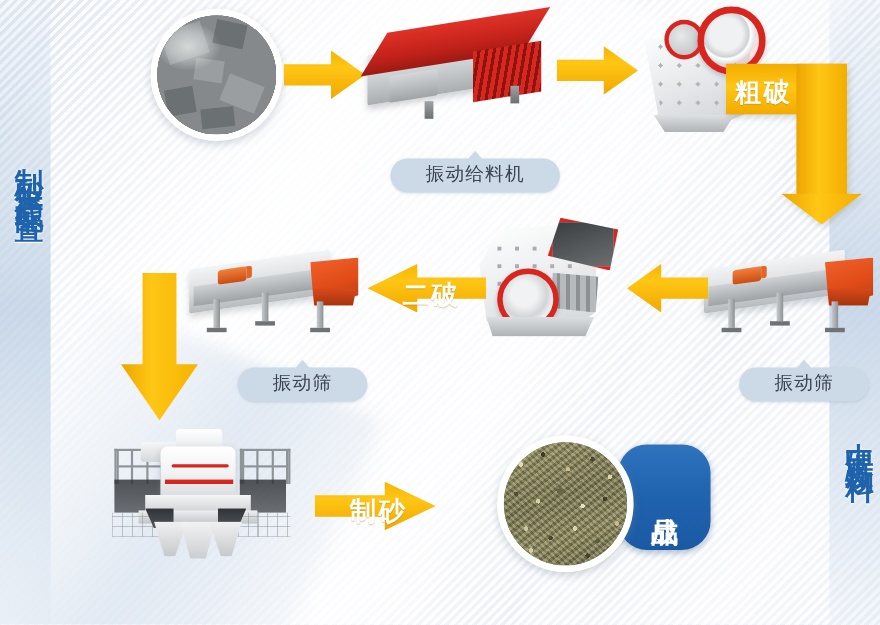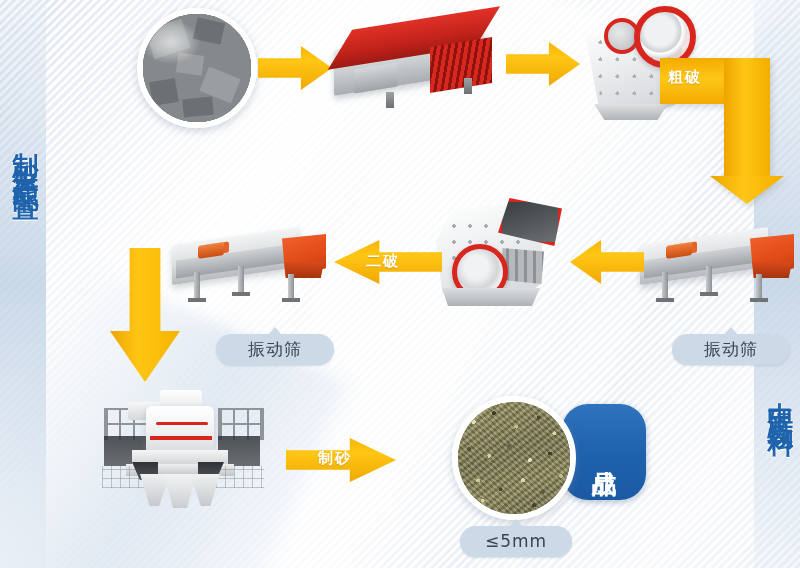--- a/index.html
+++ b/index.html
@@ -85,21 +85,21 @@
   .arrow-rd{filter:drop-shadow(2px 3px 3px rgba(130,140,150,.3));}
   .arrow-rd .seg-h{position:absolute;left:0;top:0;width:100%;height:46px;
     background:linear-gradient(180deg,#f3ab00 0%,#ffc615 45%,#f2ab00 100%);}
   .arrow-rd .seg-v{position:absolute;right:0;top:0;width:46px;height:100%;
     background:linear-gradient(90deg,#eda500 0%,#ffc615 45%,#f3ae00 100%);}
   .arrow-rd .head{position:absolute;right:-14px;bottom:-26px;width:74px;height:28px;
     background:linear-gradient(90deg,#eda500 0%,#ffc615 45%,#f3ae00 100%);
     clip-path:polygon(0% 0%,100% 0%,50% 100%);}
 
   .arrow-label{
-    position:absolute;color:#ffffff;font-size:15px;font-weight:bold;
+    position:absolute;color:#ffffff;font-size:24px;font-weight:bold;
     letter-spacing:2px;white-space:nowrap;
     font-family:Liberation Sans, sans-serif;
     text-shadow:0 1px 1px rgba(150,100,0,.35);
   }
 
   
   .circle-photo{
     position:absolute;border-radius:50%;
     border:6px solid #ffffff;
     box-shadow:0 3px 8px rgba(120,135,155,.35);
@@ -332,20 +332,21 @@
     <div class="base"></div>
   </div>
 
   <div class="arrow arrow-rd" style="left:660px;top:58px;width:110px;height:120px;">
     <div class="seg-h"></div>
     <div class="seg-v"></div>
     <div class="head"></div>
   </div>
   <div class="arrow-label" style="left:668px;top:68px;">粗破</div>
 
+  <div class="bubble" style="left:355px;top:144px;width:126px;">振动给料机</div>
 
   <div class="machine screen" style="left:640px;top:218px;width:160px;height:110px;">
     <div class="deck"></div>
     <div class="deck2"></div>
     <div class="motor"></div>
     <div class="chute"></div>
     <div class="chute-b"></div>
     <div class="leg" style="left:22px;top:54px;width:6px;height:26px;"></div>
     <div class="leg" style="left:66px;top:48px;width:6px;height:26px;"></div>
     <div class="leg" style="left:116px;top:56px;width:6px;height:24px;"></div>
@@ -424,15 +425,14 @@
   <div class="arrow-label" style="left:318px;top:449px;">制砂</div>
 
   <div class="badge" style="left:562px;top:404px;width:84px;height:96px;">
     <span>成品</span>
   </div>
 
   <div class="sand-photo" style="left:452px;top:396px;width:112px;height:112px;">
     <div class="sand-fill"></div>
   </div>
 
-  <div class="bubble" style="left:460px;top:526px;width:84px;">≤5mm</div>
 
 </div>
 
 </body></html>

